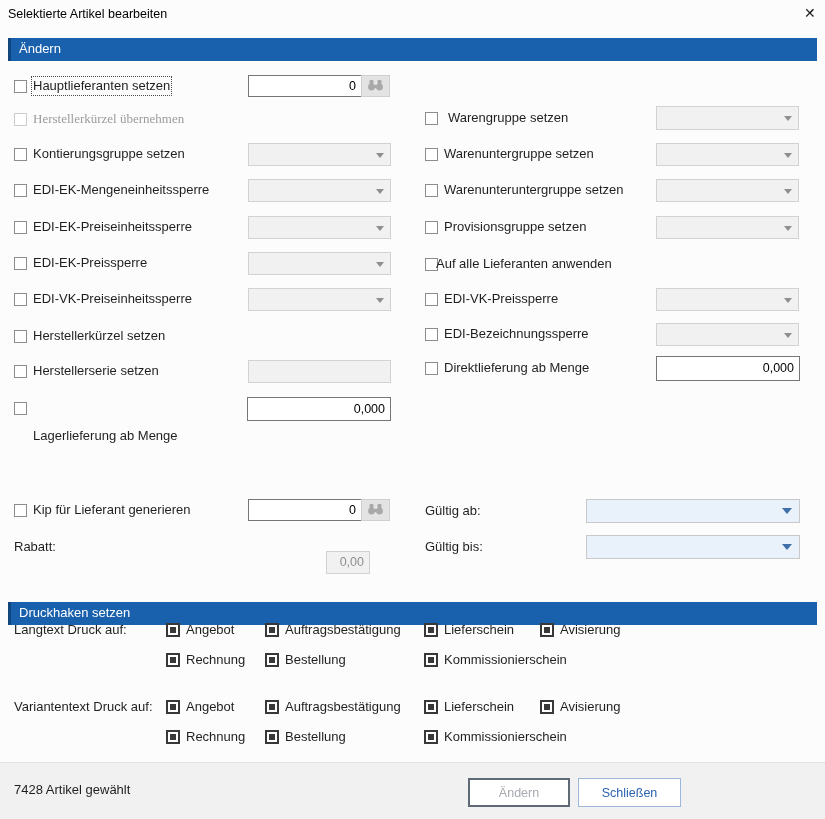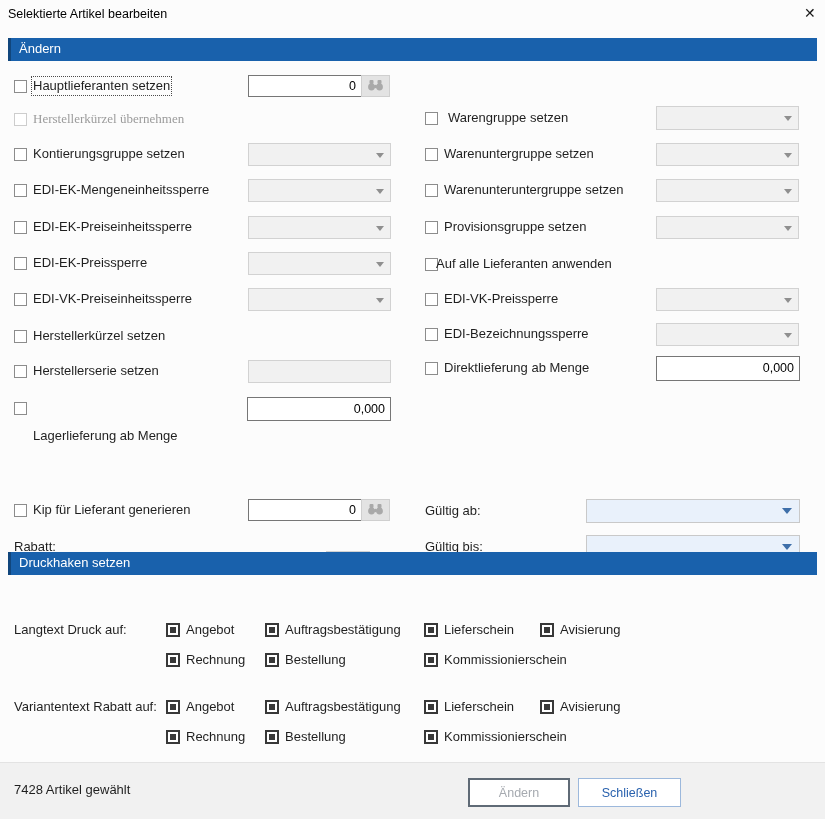--- a/index.html
+++ b/index.html
@@ -145,40 +145,40 @@
 
   <span class="lbl" style="left:425px;top:503px;">Gültig ab:</span>
   <div class="datebox" style="left:586px;top:499px;"><span></span><span class="arr blue"></span></div>
 
   <span class="lbl" style="left:14px;top:539px;">Rabatt:</span>
   <div class="inp dis" style="left:326px;top:551px;width:44px;height:23px;line-height:21px;">0,00</div>
 
   <span class="lbl" style="left:425px;top:539px;">Gültig bis:</span>
   <div class="datebox" style="left:586px;top:535px;"><span></span><span class="arr blue"></span></div>
 
-  <div class="bar" style="top:552px;">Druckhaken setzen</div>
+  <div class="bar" style="top:602px;">Druckhaken setzen</div>
 
   <span class="lbl" style="left:14px;top:622px;">Langtext Druck auf:</span>
   <span class="icb" style="left:166px;top:623px;"></span>
   <span class="lbl" style="left:186px;top:622px;">Angebot</span>
   <span class="icb" style="left:265px;top:623px;"></span>
   <span class="lbl" style="left:285px;top:622px;">Auftragsbestätigung</span>
   <span class="icb" style="left:424px;top:623px;"></span>
   <span class="lbl" style="left:444px;top:622px;">Lieferschein</span>
   <span class="icb" style="left:540px;top:623px;"></span>
   <span class="lbl" style="left:560px;top:622px;">Avisierung</span>
 
   <span class="icb" style="left:166px;top:653px;"></span>
   <span class="lbl" style="left:186px;top:652px;">Rechnung</span>
   <span class="icb" style="left:265px;top:653px;"></span>
   <span class="lbl" style="left:285px;top:652px;">Bestellung</span>
   <span class="icb" style="left:424px;top:653px;"></span>
   <span class="lbl" style="left:444px;top:652px;">Kommissionierschein</span>
 
-  <span class="lbl" style="left:14px;top:699px;">Variantentext Rabatt auf:</span>
+  <span class="lbl" style="left:14px;top:699px;">Variantentext Druck auf:</span>
   <span class="icb" style="left:166px;top:700px;"></span>
   <span class="lbl" style="left:186px;top:699px;">Angebot</span>
   <span class="icb" style="left:265px;top:700px;"></span>
   <span class="lbl" style="left:285px;top:699px;">Auftragsbestätigung</span>
   <span class="icb" style="left:424px;top:700px;"></span>
   <span class="lbl" style="left:444px;top:699px;">Lieferschein</span>
   <span class="icb" style="left:540px;top:700px;"></span>
   <span class="lbl" style="left:560px;top:699px;">Avisierung</span>
 
   <span class="icb" style="left:166px;top:730px;"></span>

